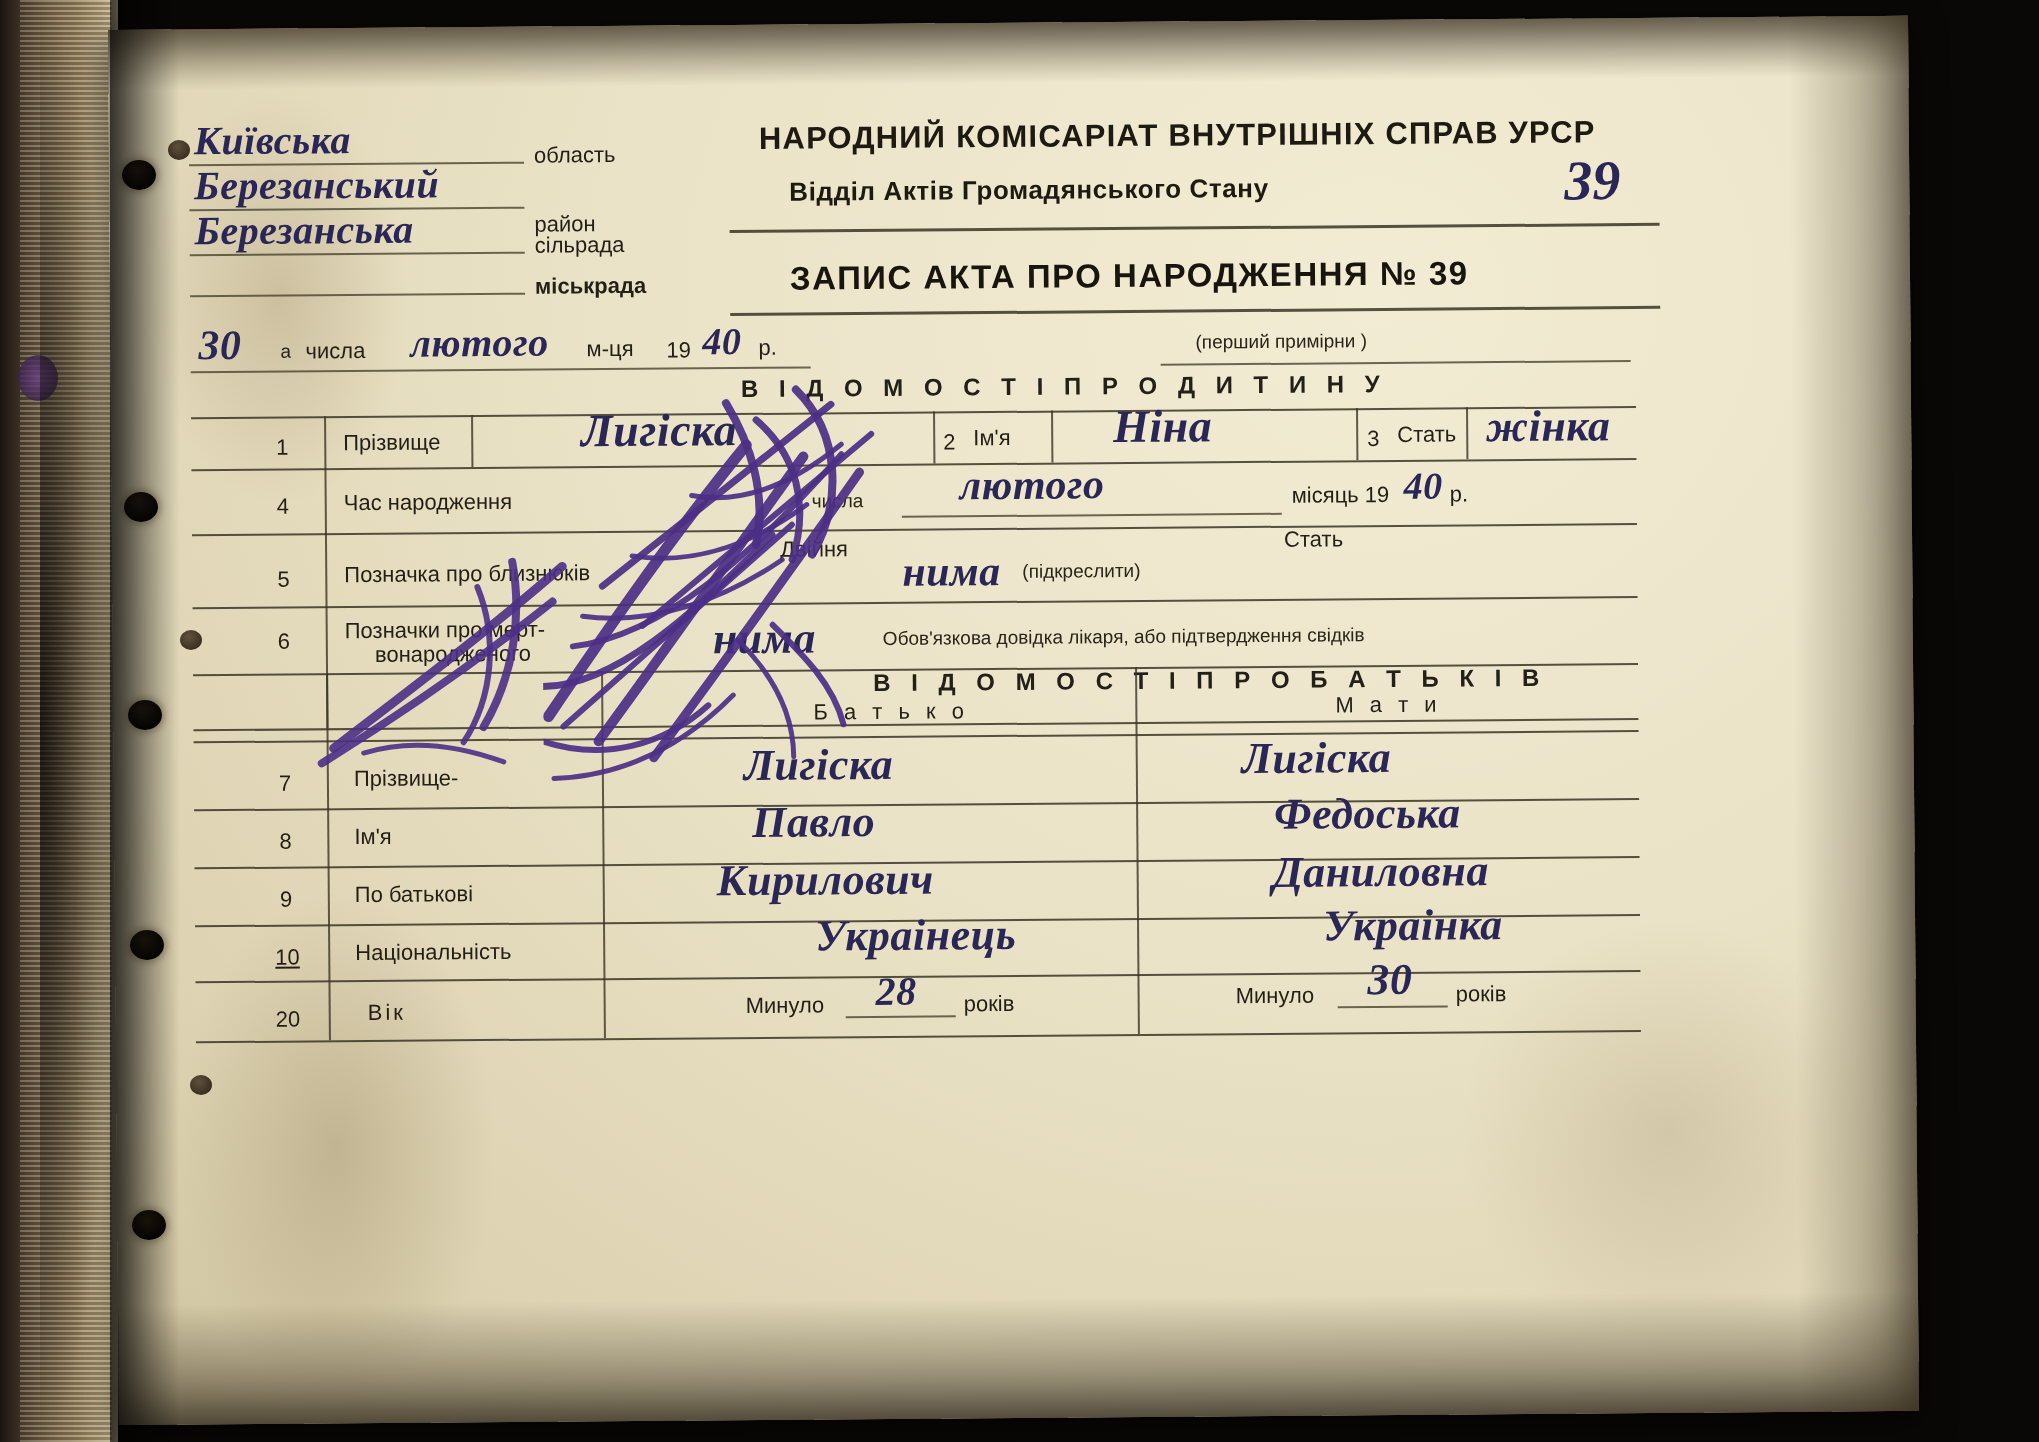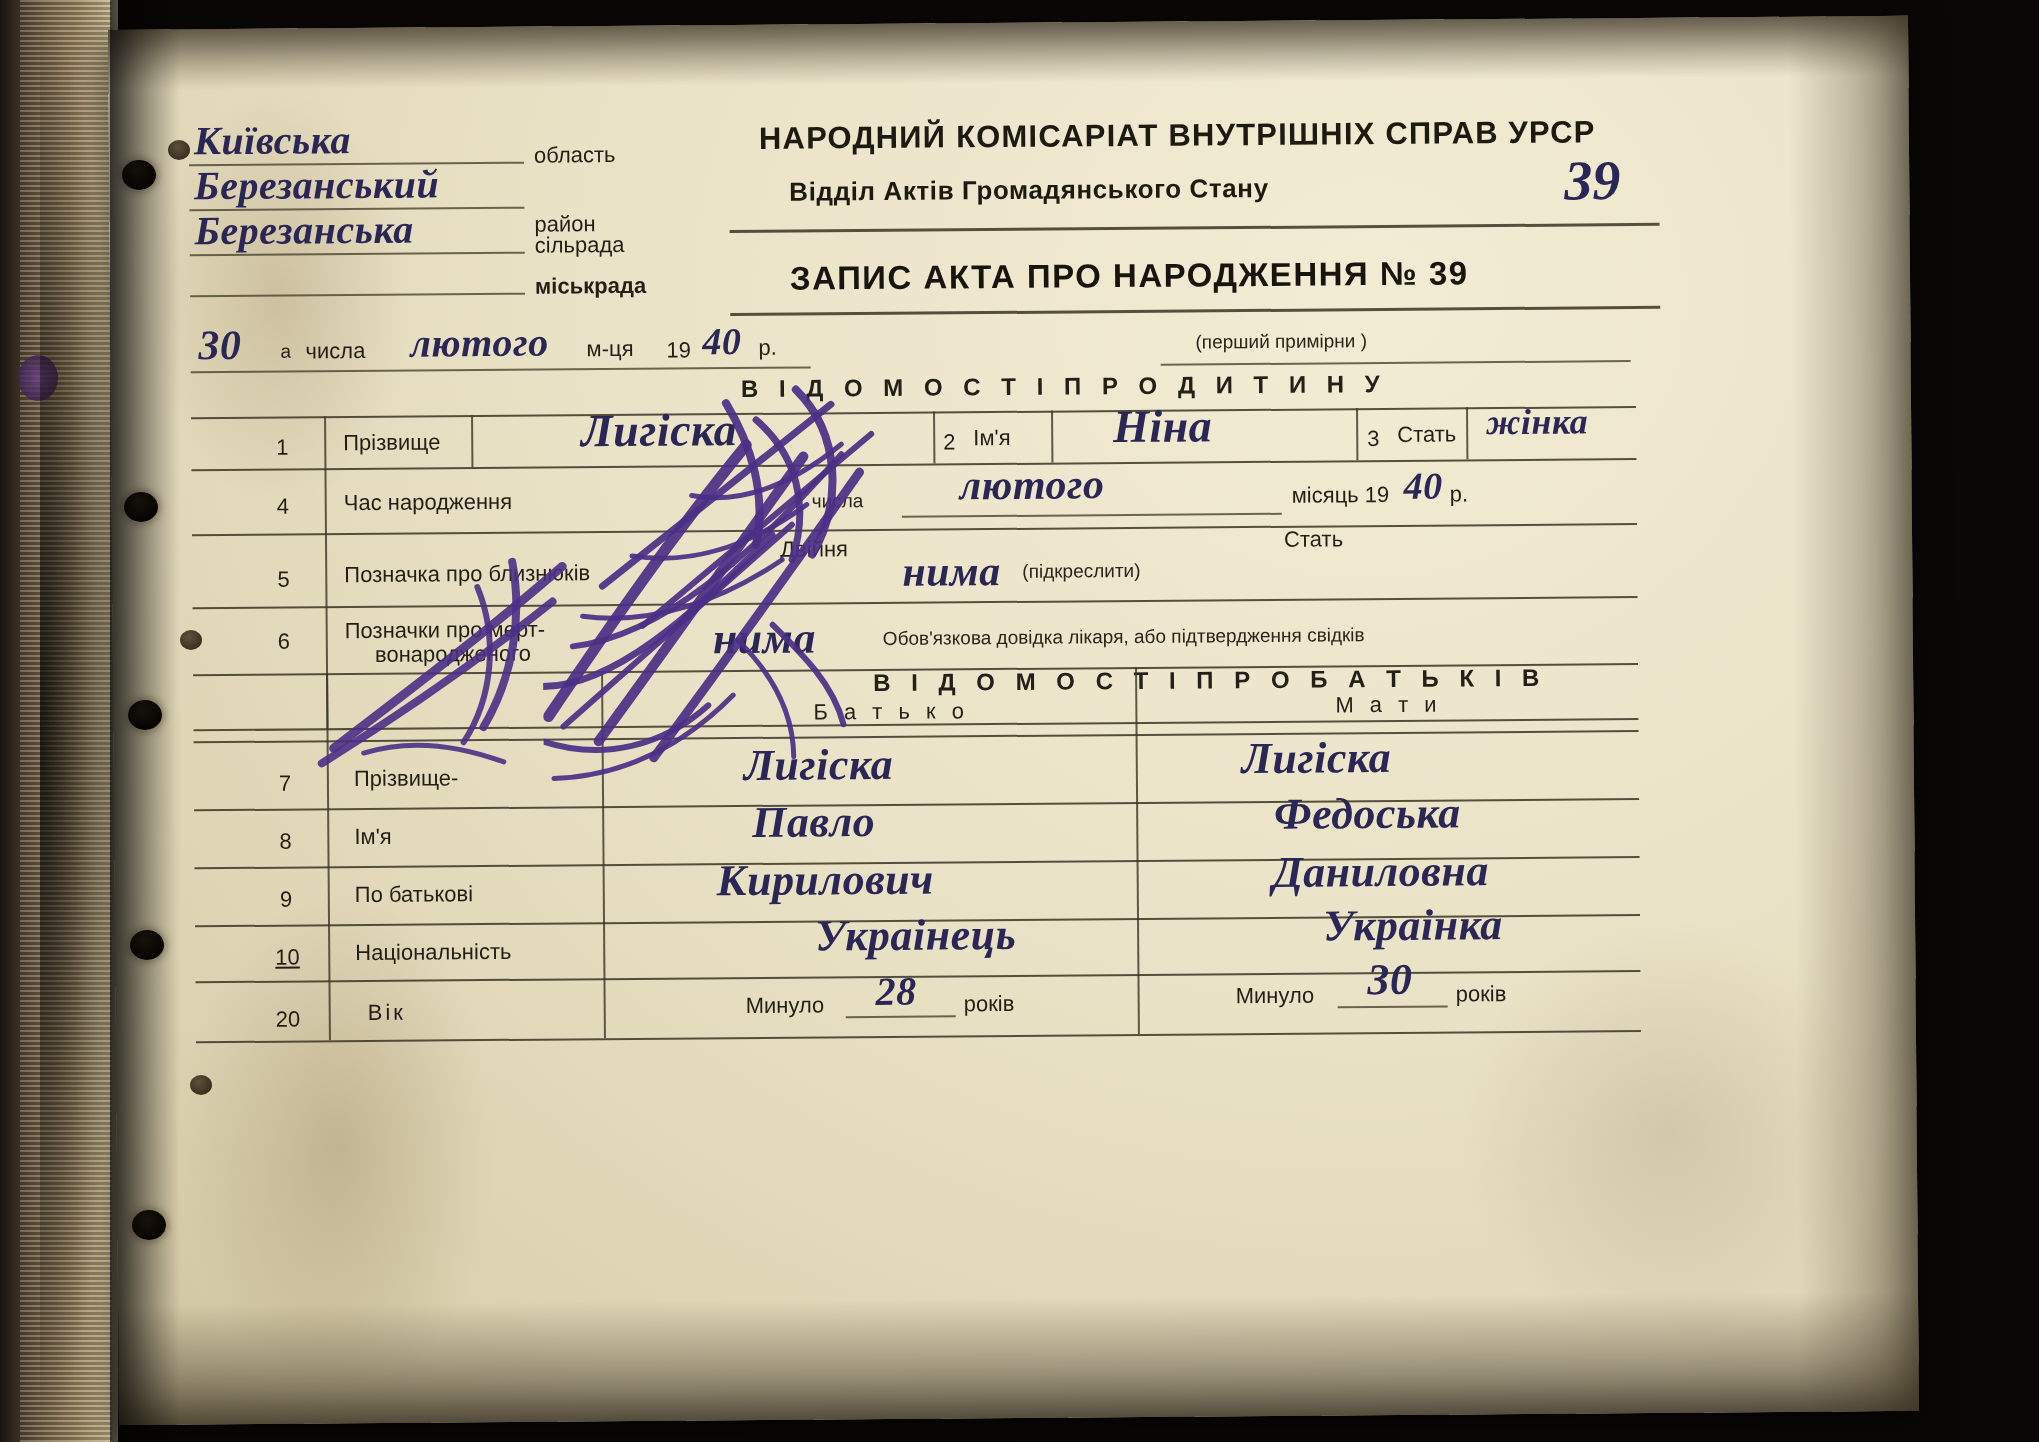--- a/index.html
+++ b/index.html
@@ -144,21 +144,21 @@
     <div class="pr num" style="left:165px;top:406px;">1</div>
     <div class="pr lbl" style="left:232px;top:402px;">Прізвище</div>
     <div class="hand hand-b" style="left:470px;top:378px;font-size:46px;">Лигіска</div>
 
     <div class="pr num" style="left:832px;top:406px;">2</div>
     <div class="pr lbl" style="left:862px;top:402px;">Ім'я</div>
     <div class="hand hand-b" style="left:1002px;top:378px;font-size:46px;">Ніна</div>
 
     <div class="pr num" style="left:1256px;top:406px;">3</div>
     <div class="pr lbl" style="left:1286px;top:402px;">Стать</div>
-    <div class="hand hand-b" style="left:1375px;top:382px;font-size:36px;">жінка</div>
+    <div class="hand hand-b" style="left:1375px;top:382px;font-size:44px;">жінка</div>
 
     <div class="pr num" style="left:165px;top:465px;">4</div>
     <div class="pr lbl" style="left:232px;top:462px;">Час народження</div>
     <div class="pr lbl-sm" style="left:700px;top:466px;">числа</div>
     <div class="hand hand-b" style="left:848px;top:438px;font-size:42px;">лютого</div>
     <div class="dline" style="left:790px;top:492px;width:380px;"></div>
     <div class="pr lbl" style="left:1180px;top:462px;">місяць 19</div>
     <div class="hand hand-b" style="left:1292px;top:444px;font-size:38px;">40</div>
     <div class="pr lbl" style="left:1338px;top:462px;">р.</div>
 

